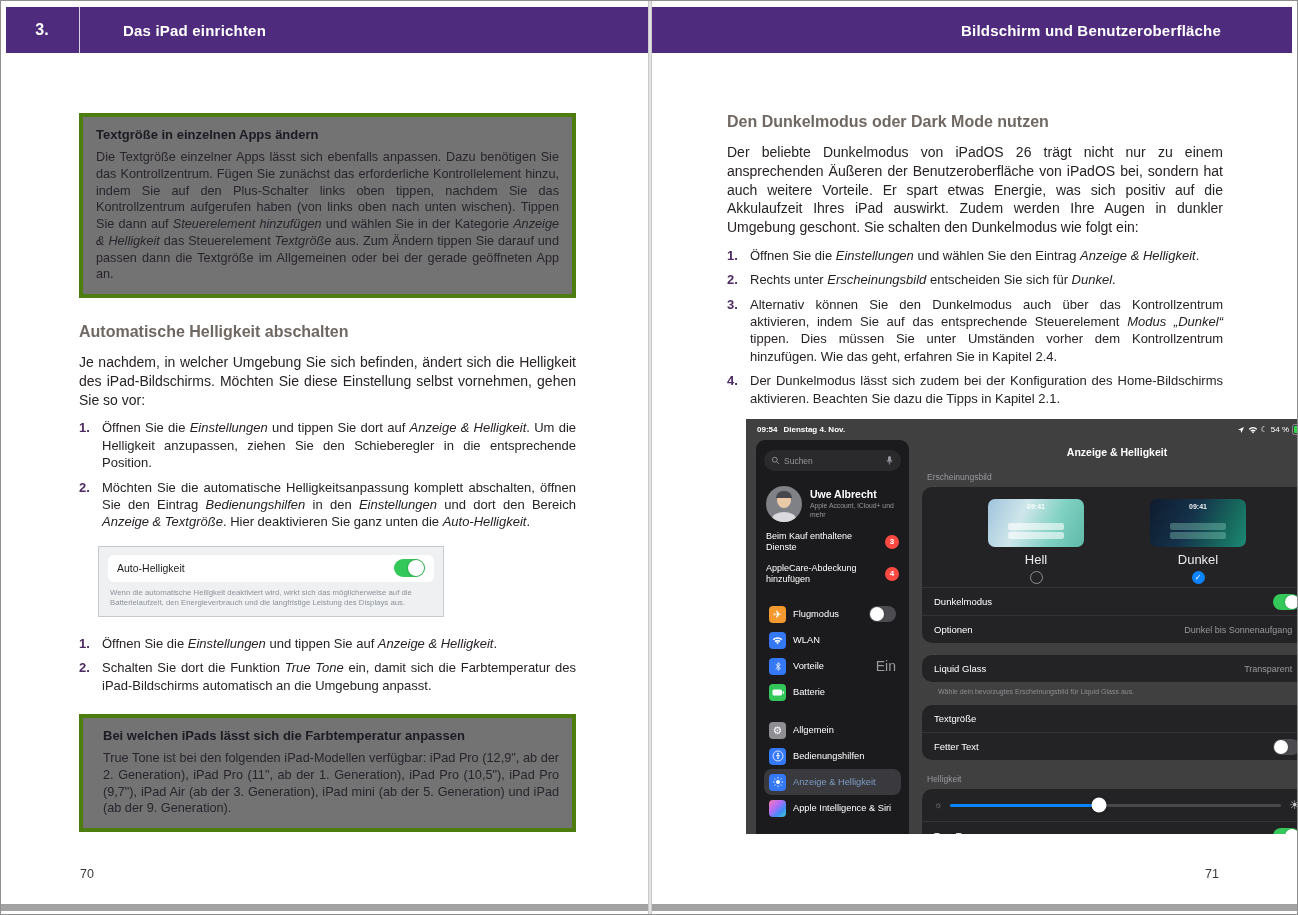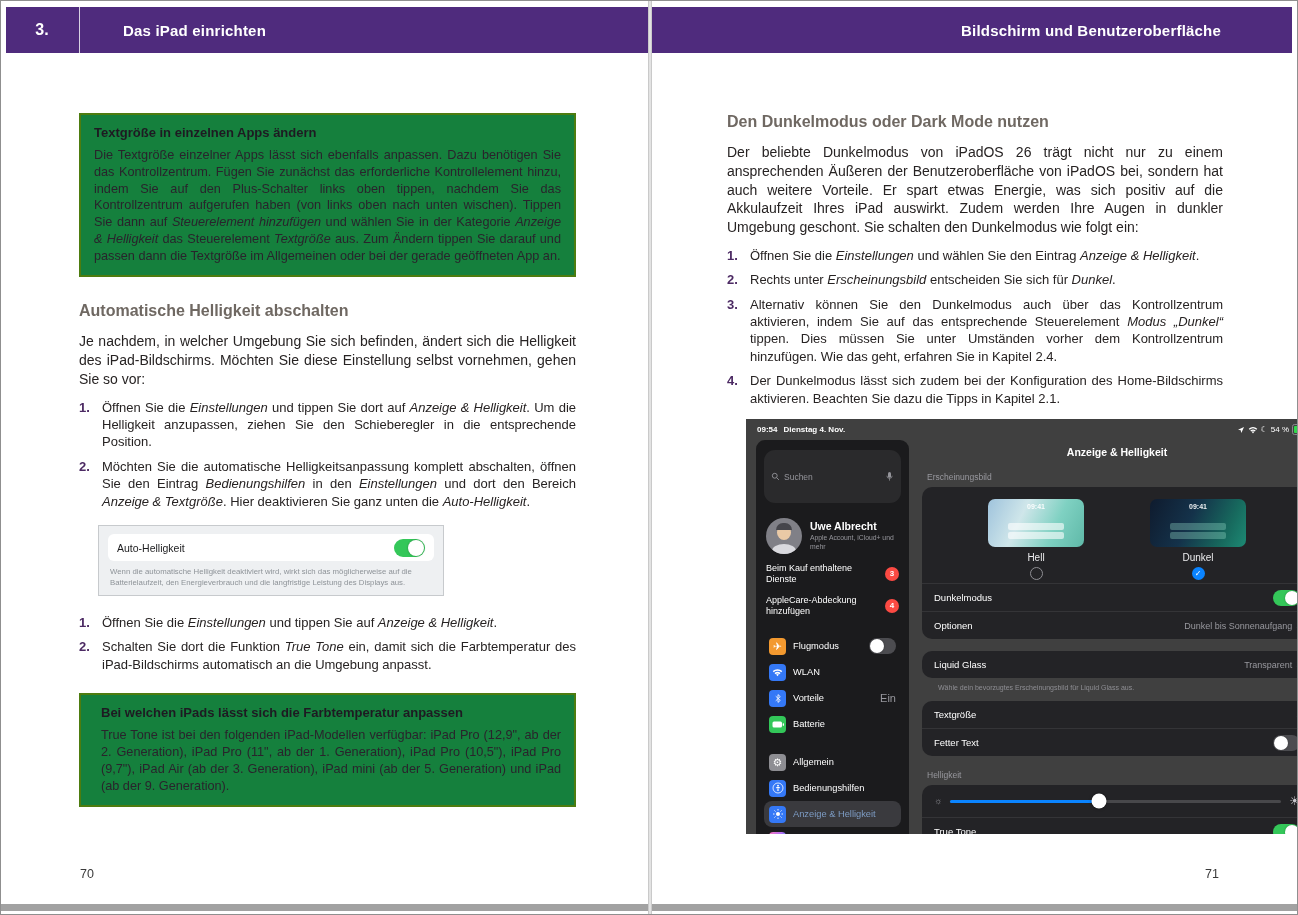--- a/index.html
+++ b/index.html
@@ -21,21 +21,21 @@
   .pageno-r{left:1204px;}
   
   .lcontent{position:absolute;left:78px;top:112px;width:497px;}
   .rcontent{position:absolute;left:726px;top:112px;width:496px;}
   h2.section{font-size:16px;font-weight:bold;color:#6f6862;margin:25px 0 12px;}
   .rcontent h2.section{margin-top:0;}
   .body-p{font-size:14px;line-height:1.34;text-align:justify;color:#272323;margin:0 0 10px;}
   .nitem{display:flex;font-size:13px;line-height:1.34;margin:0 0 7px;}
   .nnum{width:23px;flex:none;font-weight:bold;color:#4c2a63;}
   .ntext{flex:1;text-align:justify;color:#272323;}
-  .tipbox{background:#15803d;border:2px solid #4d7c0f;padding:10px 13px 11px;}
+  .tipbox{background:#737373;border:4px solid #4d7c0f;padding:10px 13px 11px;}
   .tipbox-title{font-size:13px;font-weight:bold;color:#1e1a22;margin-bottom:7px;}
   .tipbox-body{font-size:12.7px;line-height:1.32;text-align:justify;color:#29242c;}
   .tipbox.model{margin-top:20px;padding-left:20px;}
   
   .fig-settings{width:346px;background:#eef0f2;border:1px solid #c7cacd;margin:15px 0 18px 19px;padding:8px 9px 7px;box-sizing:border-box;}
   .fig-row{background:#fff;border-radius:6px;height:27px;display:flex;align-items:center;justify-content:space-between;
     padding:0 9px;font-size:10.5px;color:#1c1c1e;}
   .fig-caption{font-size:7.8px;color:#8e9398;margin:6px 2px 0;line-height:1.35;}
   
   .tgl{position:relative;display:inline-block;border-radius:10px;flex:none;}
@@ -51,40 +51,40 @@
   .sb-time{font-weight:bold;}
   .sb-date{margin-left:6px;font-weight:bold;}
   .sb-right{margin-left:auto;display:flex;align-items:center;gap:3px;}
   .batt{position:relative;width:17px;height:9px;border:1px solid #8a8a8e;border-radius:2.5px;}
   .batt:after{content:"";position:absolute;right:-3px;top:2px;width:1.5px;height:3.5px;background:#8a8a8e;border-radius:1px;}
   .batt .fill{position:absolute;left:1px;top:1px;bottom:1px;width:55%;background:#32d74b;border-radius:1px;}
   
   .sb{position:absolute;left:10px;top:21px;bottom:0;width:153px;background:#1b1b1d;border-radius:9px 9px 0 0;
     padding:10px 8px 0;box-sizing:border-box;}
   .search{height:21px;background:#2a2a2c;border-radius:11px;display:flex;align-items:center;gap:4px;
-    padding:16px 7px;color:#95959b;font-size:8.5px;}
+    padding:0 7px;color:#95959b;font-size:8.5px;}
   .search .mic{margin-left:auto;display:flex;}
   .profile{display:flex;gap:8px;align-items:center;margin:15px 2px 4px;}
   .avatar{position:relative;width:36px;height:36px;border-radius:50%;background:#808087;overflow:hidden;flex:none;}
   .avatar .shoulders{position:absolute;left:6px;bottom:-4px;width:24px;height:14px;border-radius:50% 50% 0 0;background:#d9d9de;}
   .avatar .head{position:absolute;left:11px;top:7px;width:14px;height:15px;border-radius:50%;background:#e9c9a6;}
   .avatar .hair{position:absolute;left:10px;top:5px;width:16px;height:7px;border-radius:8px 8px 0 0;background:#46464c;}
   .pname{font-size:10.5px;font-weight:bold;color:#fff;}
   .psub{font-size:6.8px;color:#97979d;line-height:1.3;margin-top:2px;}
   .qlink{display:flex;align-items:center;margin:9px 2px;color:#fff;font-size:9px;line-height:1.25;}
   .qlink .ql-label{flex:1;padding-right:6px;}
   .badge{width:14px;height:14px;border-radius:50%;background:#fc4a43;color:#fff;font-size:8px;font-weight:bold;
     display:flex;align-items:center;justify-content:center;flex:none;}
   .menu{margin-top:16px;}
   .mitem{display:flex;align-items:center;gap:7px;height:26px;padding:0 5px;border-radius:8px;font-size:9.3px;color:#fff;}
   .mitem.sel{background:#3a3a3e;color:#7d9cc4;}
   .micon{width:17px;height:17px;border-radius:4px;display:flex;align-items:center;justify-content:center;
     color:#fff;font-size:10.5px;flex:none;line-height:1;}
   .mlabel{white-space:nowrap;overflow:hidden;}
-  .mval{margin-left:auto;color:#98989e;font-size:11px;}
+  .mval{margin-left:auto;color:#98989e;font-size:14px;}
   .mitem .tgl{margin-left:auto;}
   .mgap{height:12px;}
   
   .main{position:absolute;left:176px;top:21px;right:10px;bottom:0;}
   .main-title{text-align:center;font-size:10.5px;font-weight:bold;color:#fff;margin-top:6px;}
   .grp-label{font-size:8.5px;color:#98989e;margin:14px 0 5px 5px;}
   .card{background:#232326;border-radius:10px;}
   .crow{display:flex;align-items:center;min-height:27px;padding:0 12px;font-size:9.5px;color:#fff;}
   .crow.bt{border-top:1px solid #343437;}
   .cval{margin-left:auto;color:#98989e;font-size:9px;display:flex;align-items:center;gap:4px;}
@@ -92,21 +92,21 @@
   .previews{display:flex;justify-content:space-evenly;padding:12px 0 3px;}
   .pv{text-align:center;}
   .pv-img{position:relative;width:96px;height:48px;border-radius:7px;overflow:hidden;margin:0 auto;}
   .pv-img.light{background:linear-gradient(115deg,#9fc3dc 0%,#cfe6ea 35%,#7fd1c2 68%,#5fb9a8 100%);}
   .pv-img.dark{background:linear-gradient(115deg,#0f1b2e 0%,#14324a 42%,#176a5e 78%,#1d8a74 100%);}
   .pv-time{position:absolute;top:4px;left:0;right:0;text-align:center;font-size:7px;font-weight:bold;color:#fff;opacity:.92;}
   .pv-widget{position:absolute;bottom:6px;left:50%;transform:translateX(-50%);width:56px;}
   .pv-widget .bar{height:7px;border-radius:2px;margin-bottom:2px;}
   .light .bar{background:rgba(255,255,255,.6);}
   .dark .bar{background:rgba(150,220,200,.35);}
-  .pv-label{font-size:10px;color:#ebebed;margin:5px 0 4px;}
+  .pv-label{font-size:13px;color:#ebebed;margin:5px 0 4px;}
   .pv-radio{width:13px;height:13px;border-radius:50%;margin:0 auto;box-sizing:border-box;}
   .pv-radio.off{border:1.5px solid #8e8e93;}
   .pv-radio.on{background:#0a84ff;color:#fff;font-size:8px;line-height:13px;text-align:center;}
   .caption{font-size:7px;color:#8e8e93;margin:6px 4px 10px 16px;}
   .stack-gap{height:12px;}
   .slider-row{display:flex;align-items:center;gap:8px;padding:0 12px;height:32px;}
   .sun-dim{color:#98989e;font-size:9px;flex:none;}
   .sun-bright{color:#c7c7cc;font-size:12px;flex:none;}
   .track{position:relative;flex:1;height:3px;border-radius:2px;background:#48484b;}
   .track .fill{position:absolute;left:0;top:0;bottom:0;width:45%;background:#0a84ff;border-radius:2px;}

